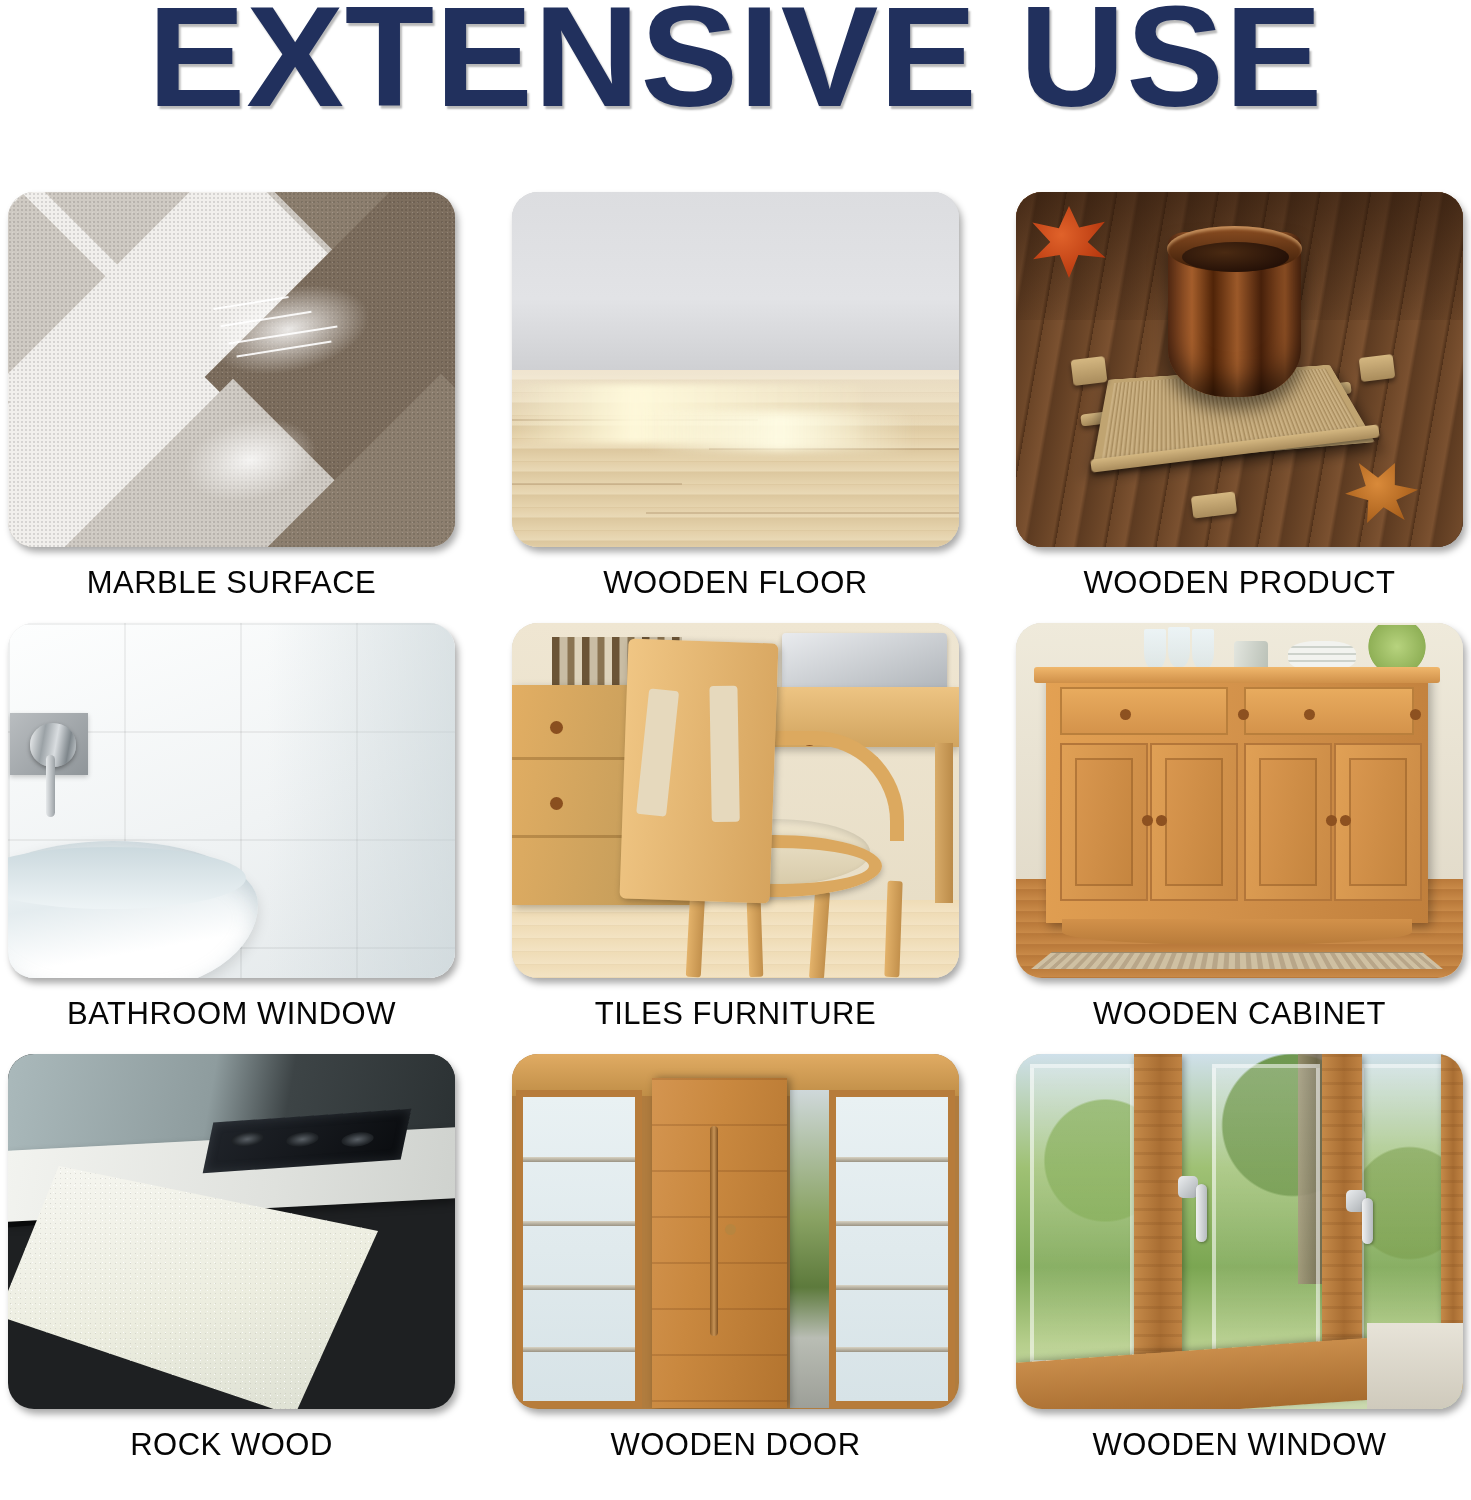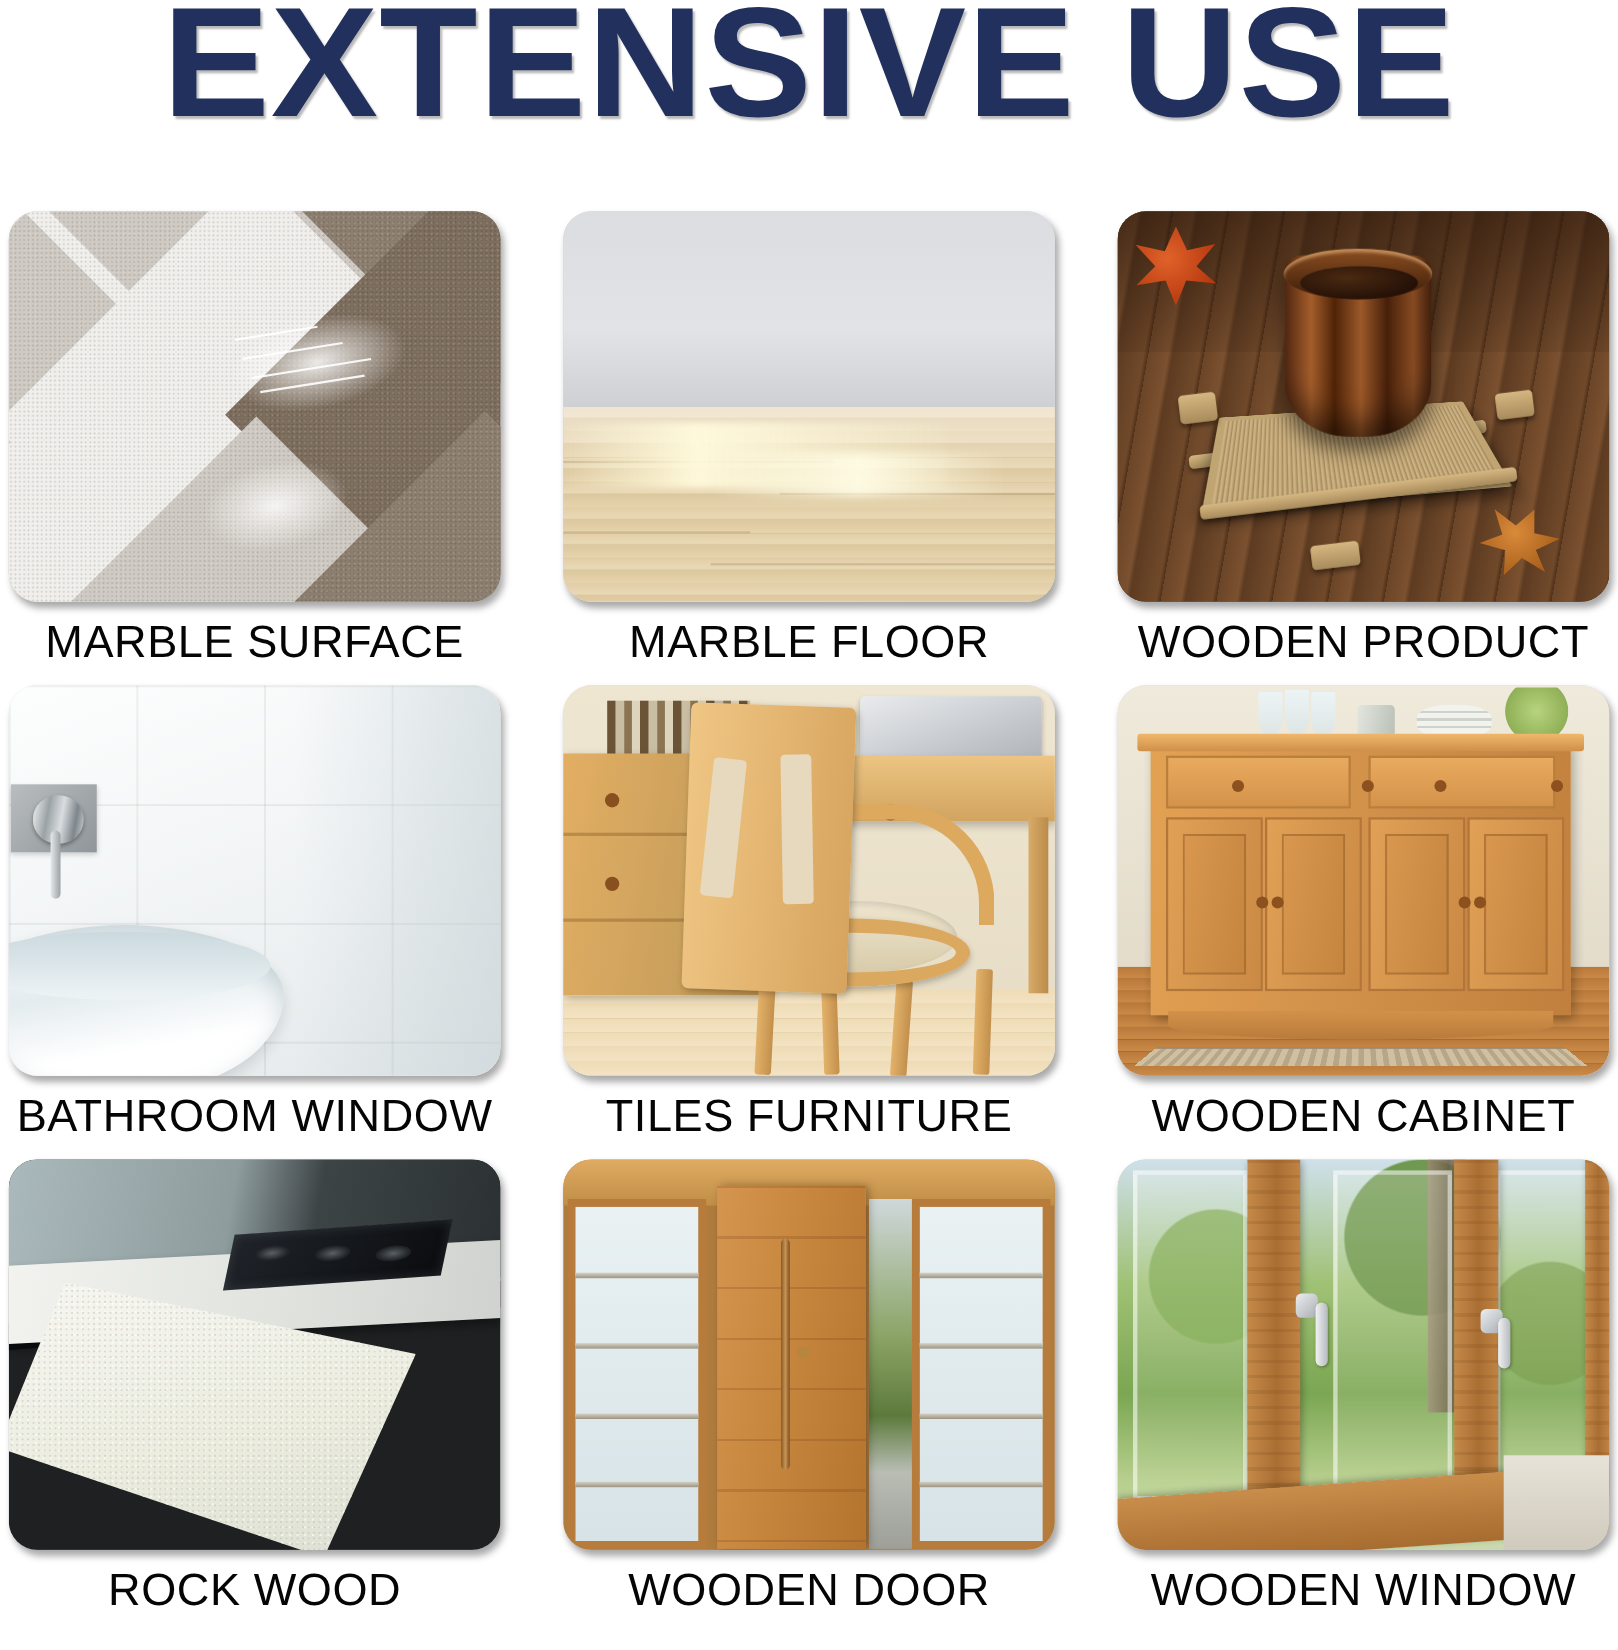--- a/index.html
+++ b/index.html
@@ -45,21 +45,21 @@
     border-radius: 26px;
     overflow: hidden;
     box-shadow: 3px 5px 7px rgba(0,0,0,0.34);
     background: #ddd;
   }
   .card .inner { position:absolute; inset:0; overflow:hidden; }
 
   .caption {
     margin-top: 14px;
     text-align: center;
-    font-size: 41px;
+    font-size: 31px;
     line-height: 44px;
     font-weight: 400;
     color: #050505;
     letter-spacing: 0.5px;
     white-space: nowrap;
   }
   .cap-rock { text-align: center; }
 
   
   .marble { position:absolute; inset:0; background:#cfcac2; }
@@ -514,21 +514,21 @@
             <div class="planks"></div>
             <div class="plankline" style="left:0;top:64%;width:55%;"></div>
             <div class="plankline" style="left:44%;top:72%;width:56%;"></div>
             <div class="plankline" style="left:0;top:82%;width:38%;"></div>
             <div class="plankline" style="left:30%;top:90%;width:70%;"></div>
             <div class="glow"></div>
             <div class="glow2"></div>
           </div>
         </div>
       </div>
-      <div class="caption">MARBLE FLOOR</div>
+      <div class="caption">WOODEN FLOOR</div>
     </div>
 
     <div class="cell">
       <div class="card">
         <div class="inner">
           <div class="wprod">
             <div class="table"></div>
             <div class="dark-band"></div>
             <div class="leaf" style="left:14px;top:14px;width:78px;height:72px;"></div>
             <div class="leaf" style="left:330px;top:268px;width:70px;height:66px;transform:rotate(25deg);background:radial-gradient(circle at 40% 40%,#d98a3a,#a9601c 70%);"></div>

